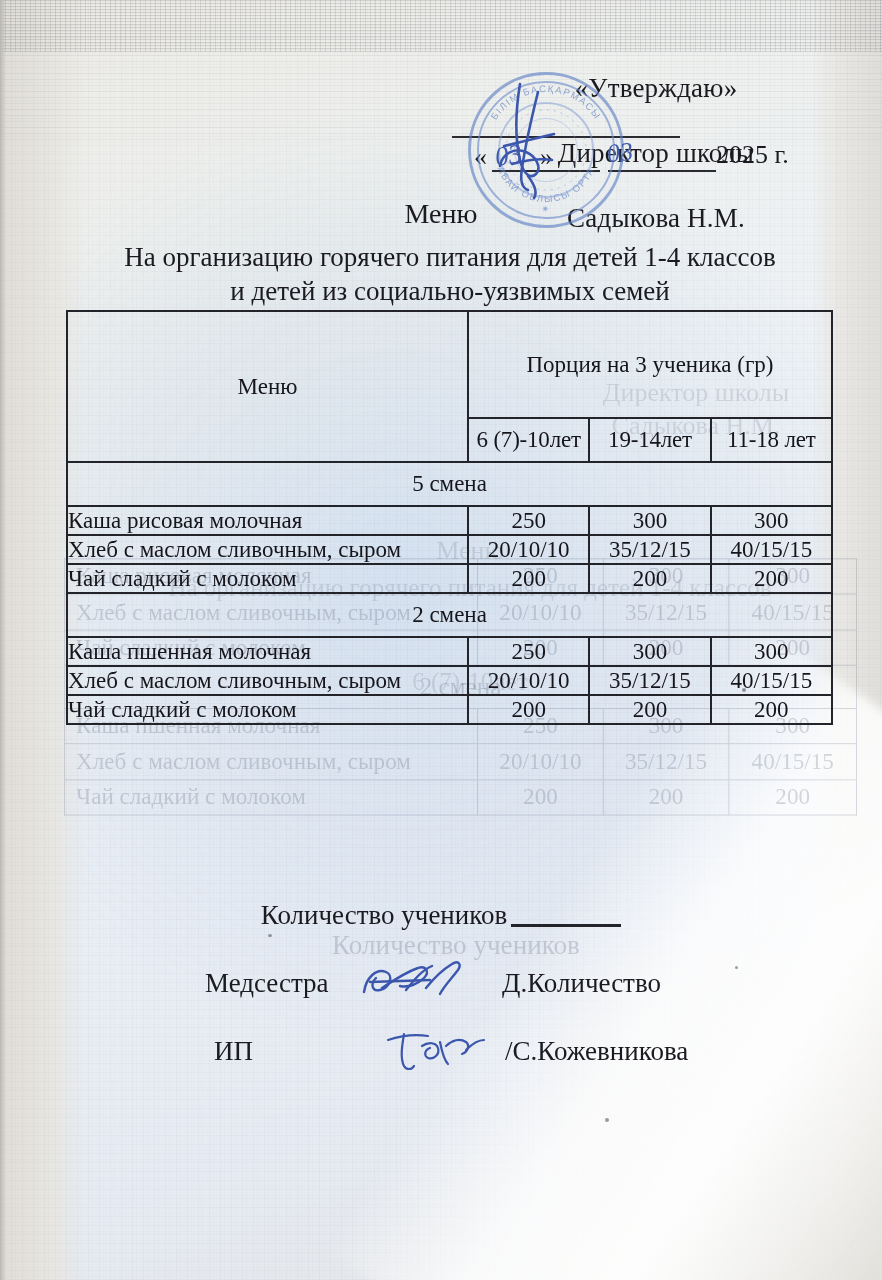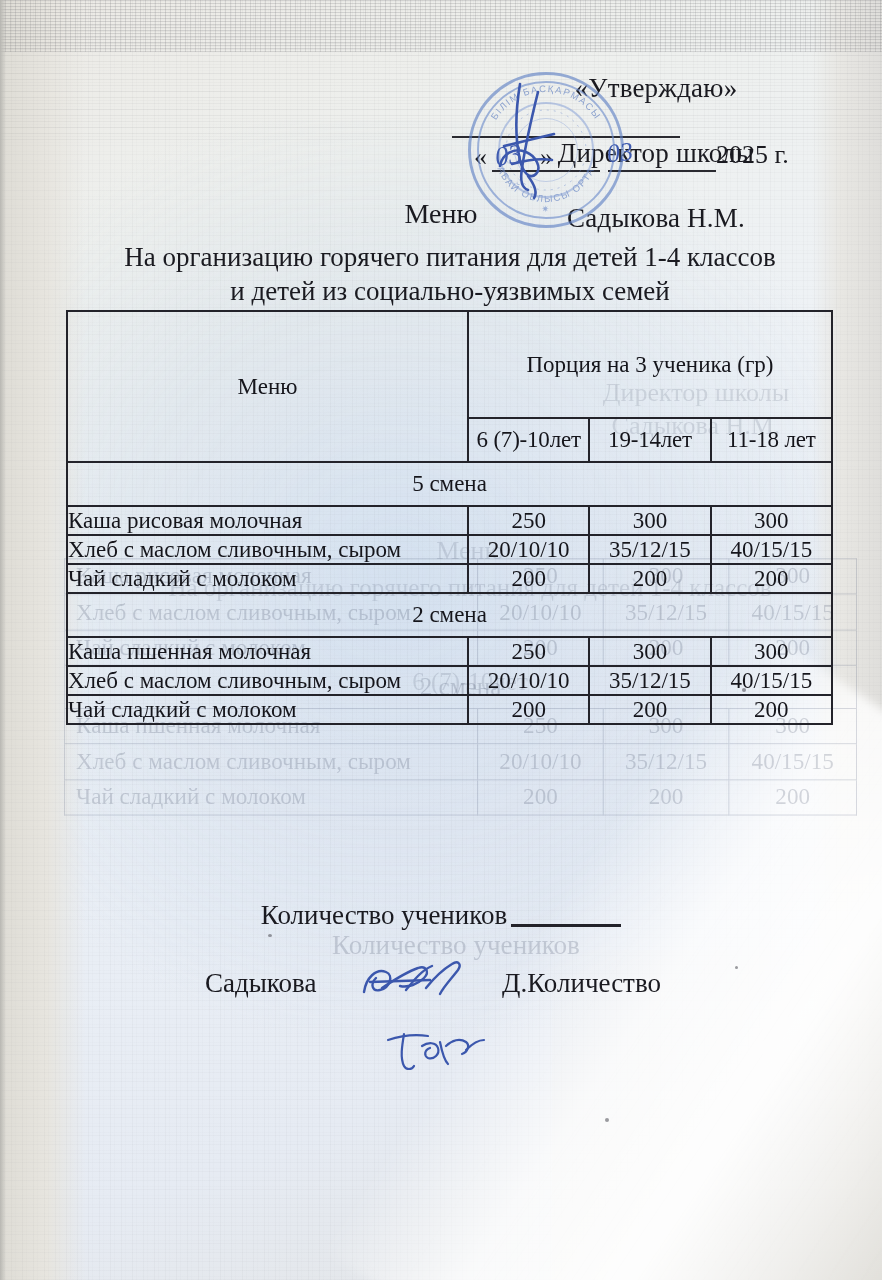--- a/index.html
+++ b/index.html
@@ -302,22 +302,26 @@
       <td class="c-num-last">200</td>
     </tr>
   </tbody>
     </table>
 
   <div class="qty">
     <span>Количество учеников</span><span class="blank"></span>
   </div>
 
   <div class="sigrow sr1">
-    <span class="role s1-role">Садыкова</span>
+    <span class="role s1-role">Медсестра</span>
     <span class="name s1-name">Д.Количество</span>
+  </div>
+  <div class="sigrow sr2">
+    <span class="role s2-role">ИП</span>
+    <span class="name s2-name">/С.Кожевникова</span>
   </div>
 
   <div class="stamp">
     <div class="ring"></div>
     <div class="ring2"></div>
     <div class="ring3"></div>
     <div class="ring4"></div>
     <svg viewBox="0 0 156 156">
       <defs>
         <path id="arcTop" d="M 20,78 A 58,58 0 0 1 136,78"></path>

